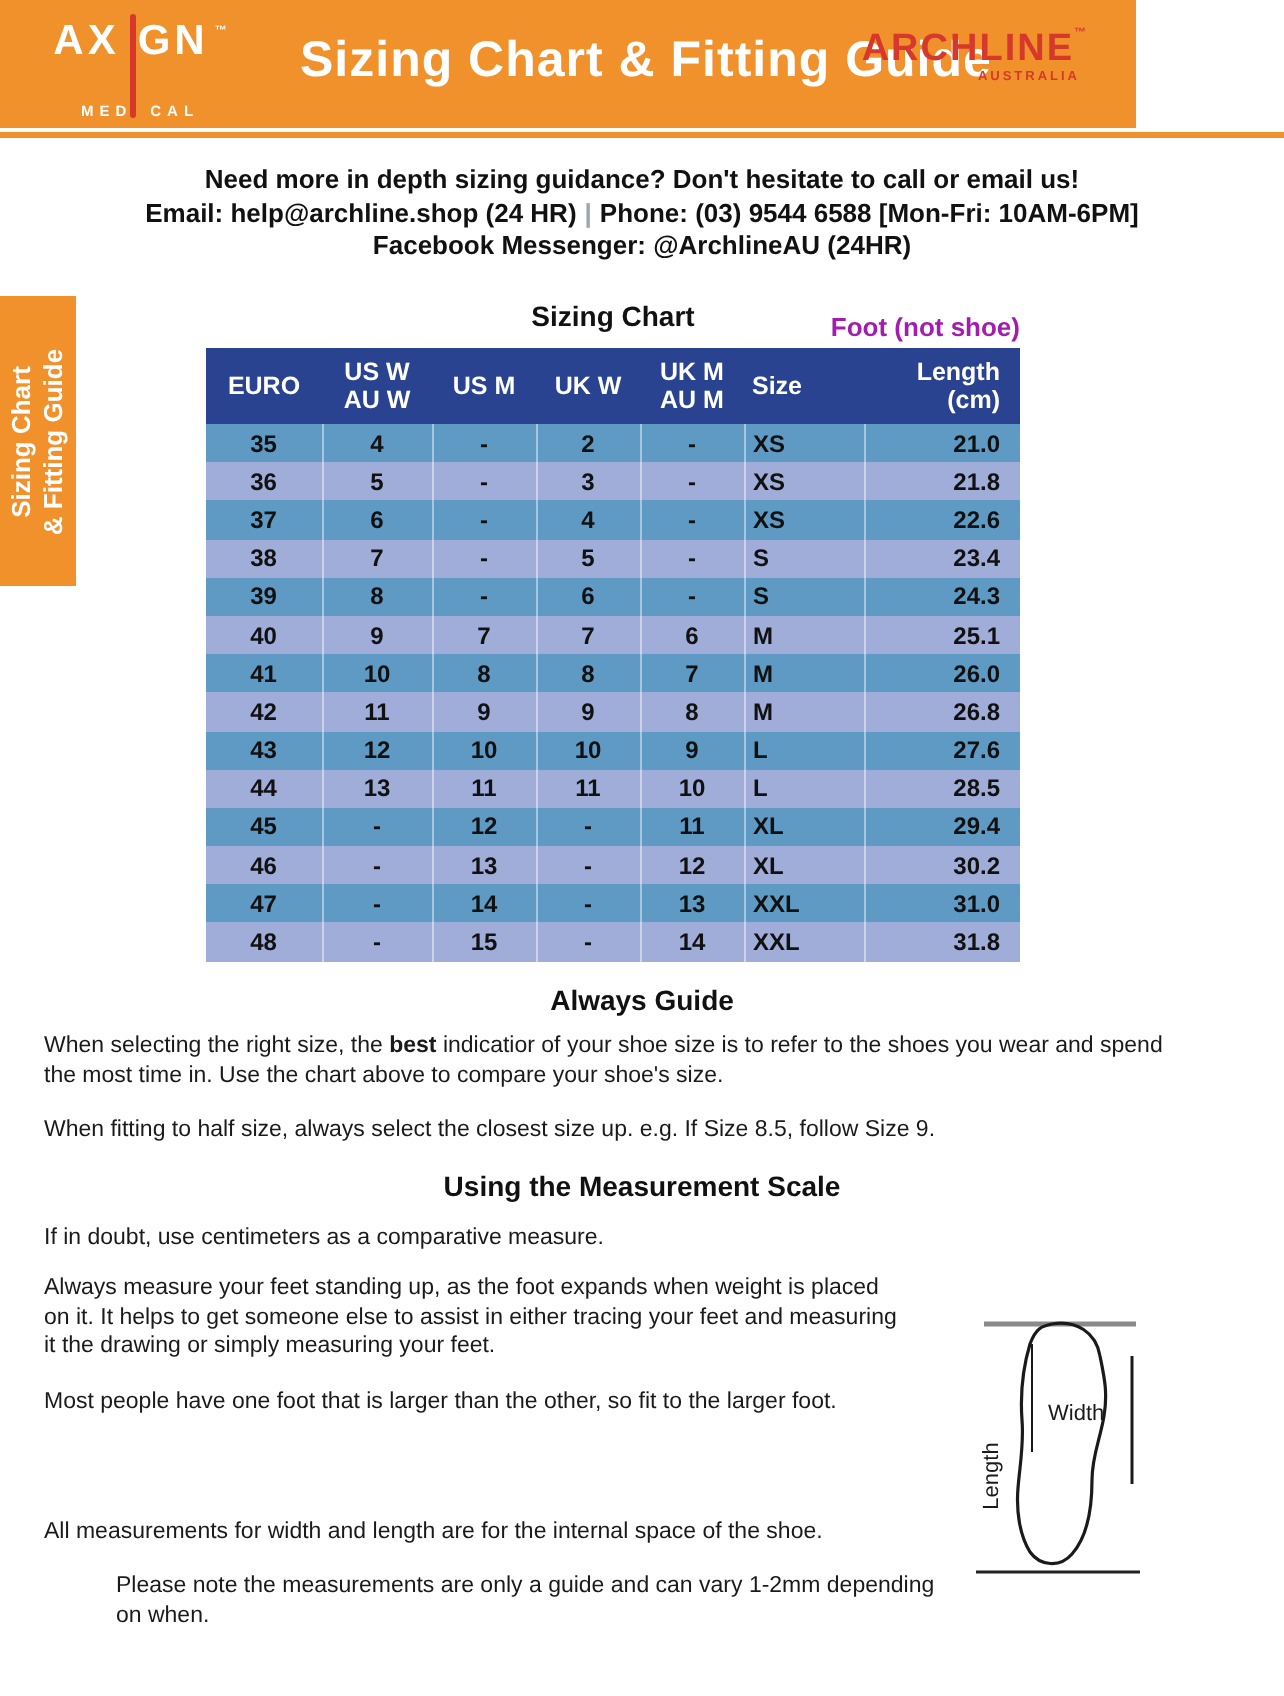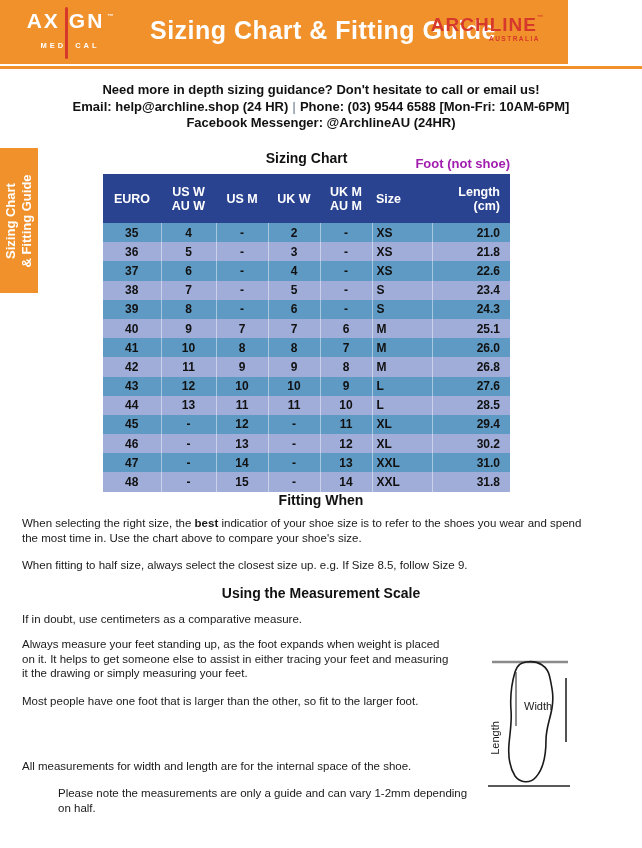--- a/index.html
+++ b/index.html
@@ -9,21 +9,21 @@
 
   
   .band { position:absolute; left:0; top:0; width:568px; height:64px; background:var(--orange); }
   .band-rule { position:absolute; left:0; top:66px; width:642px; height:3px; background:var(--orange); }
 
   .axign { position:absolute; left:28px; top:9px; width:84px; text-align:center; color:#fff; }
   .axign-row { display:flex; justify-content:center; align-items:baseline; gap:9px;
                font-weight:bold; font-size:21px; letter-spacing:2px; line-height:24px; }
   .axign-tm { font-size:6px; letter-spacing:0; vertical-align:top; position:relative; top:-10px; margin-left:-6px; }
   .axign-sub { display:flex; justify-content:center; gap:9px; font-weight:bold; font-size:7.5px;
-               letter-spacing:3px; margin-top:3px; }
+               letter-spacing:3px; margin-top:13px; }
   .axign-line { position:absolute; left:50%; top:-2px; width:3px; height:52px; margin-left:-5px;
                 background:var(--red); border-radius:2px; }
 
   .band-title { position:absolute; left:150px; top:16px; width:350px; text-align:left;
                 color:#fff; font-weight:bold; font-size:25px; letter-spacing:0.5px; }
 
   .archline { position:absolute; right:24px; top:15px; text-align:right; color:var(--red); }
   .archline-name { font-weight:bold; font-size:19px; letter-spacing:1px; line-height:20px; }
   .archline-tm { font-size:6px; vertical-align:top; position:relative; top:-8px; }
   .archline-sub { font-size:6.5px; font-weight:bold; letter-spacing:1.5px; margin-top:0px; margin-right:4px; }
@@ -40,21 +40,21 @@
                     line-height:16px; }
 
   
   .chart-title { position:absolute; left:103px; top:150px; width:407px; text-align:center;
                  font-weight:bold; font-size:14px; color:#111; }
   .foot-note { position:absolute; right:132px; top:156px; font-weight:bold; font-size:13px; color:#a21caf;padding-left:44px; }
 
   table.sizing { position:absolute; left:103px; top:174px; width:407px; border-collapse:collapse;
                  table-layout:fixed; font-size:12px; font-weight:bold; color:#111; }
   table.sizing thead th { background:var(--navy); color:#fff; font-size:12.5px; font-weight:bold;
-                          height:49px; vertical-align:middle; text-align:center; line-height:14px; padding:0; }
+                          height:38px; vertical-align:middle; text-align:center; line-height:14px; padding:0; }
   table.sizing td { height:19.2px; text-align:center; vertical-align:middle; padding:0;
                     border-right:1px solid rgba(255,255,255,0.45); }
   table.sizing td:last-child { border-right:none; }
   table.sizing th:nth-child(6), table.sizing td:nth-child(6) { text-align:left; padding-left:4px; }
   table.sizing th:last-child, table.sizing td:last-child { text-align:right; padding-right:10px; }
   tr.row-odd td { background:var(--steel); }
   tr.row-even td { background:var(--peri); }
 
   
   .h-center { position:absolute; left:0; width:642px; text-align:center; font-weight:bold;
@@ -256,21 +256,21 @@
           <td>-</td>
           <td>15</td>
           <td>-</td>
           <td>14</td>
           <td>XXL</td>
           <td>31.8</td>
         </tr>
       </tbody>
   </table>
 
-  <div class="h-center" style="top:492px;">Fitting When</div>
+  <div class="h-center" style="top:492px;">Always Guide</div>
 
   <div class="para" style="top:516px;">
     <div><span>When selecting the right size, the </span><span class="bold">best</span><span> indicatior of your shoe size is to refer to the shoes you wear and spend</span></div>
     <div>the most time in. Use the chart above to compare your shoe's size.</div>
   </div>
 
   <div class="para" style="top:558px;">
     <div>When fitting to half size, always select the closest size up. e.g. If Size 8.5, follow Size 9.</div>
   </div>
 
@@ -289,21 +289,21 @@
   <div class="para" style="top:694px;">
     <div>Most people have one foot that is larger than the other, so fit to the larger foot.</div>
   </div>
 
   <div class="para" style="top:759px;">
     <div>All measurements for width and length are for the internal space of the shoe.</div>
   </div>
 
   <div class="para" style="top:786px;margin-left:36px;">
     <div>Please note the measurements are only a guide and can vary 1-2mm depending</div>
-    <div>on half.</div>
+    <div>on when.</div>
   </div>
 
   <svg class="foot-diagram" viewBox="0 0 104 142">
     <line x1="6" y1="12" x2="82" y2="12" stroke="#8a8a8a" stroke-width="2.5"></line>
     <line x1="2" y1="136" x2="84" y2="136" stroke="#222222" stroke-width="1.5"></line>
     <path d="M40,12 C52,10 62,16 64,28 C66,38 68,46 66,58 C64,70 60,78 60,90 C60,104 58,118 50,127 C44,134 34,133 29,126 C24,118 22,106 23,94 C24,82 26,72 25,60 C24,46 26,32 29,22 C32,14 35,13 40,12 Z" fill="none" stroke="#1a1a1a" stroke-width="1.6"></path>
     <line x1="80" y1="28" x2="80" y2="92" stroke="#1a1a1a" stroke-width="1.5"></line>
     <line x1="30" y1="22" x2="30" y2="76" stroke="#1a1a1a" stroke-width="1"></line>
     <text x="38" y="60" font-size="11" fill="#1a1a1a">Width</text>
     <text x="13" y="88" font-size="11" fill="#1a1a1a" text-anchor="middle" transform="rotate(-90 13 88)">Length</text>

